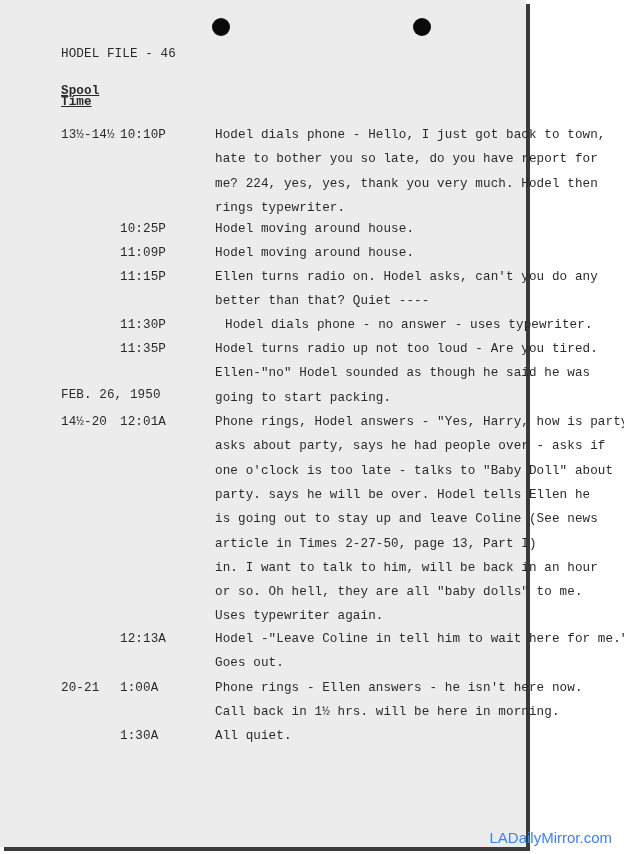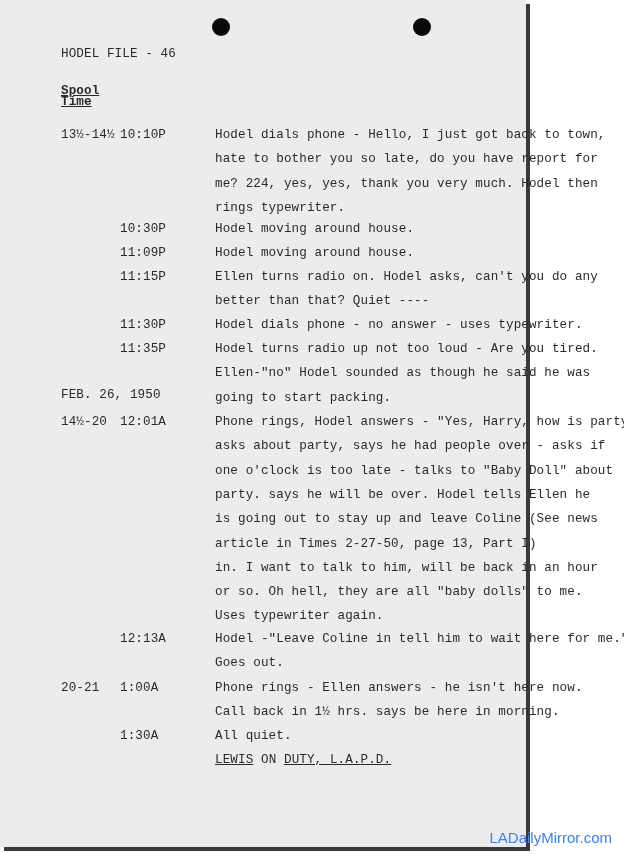--- a/index.html
+++ b/index.html
@@ -39,29 +39,29 @@
     <div class="u">Time</div>
   </div>
 
   <div id="entries">
       <div class="txt col-a" style="top: 128px; text-align: right;">13½-14½</div>
       <div class="txt col-b" style="top: 128px;">10:10P</div>
       <div class="txt col-c" style="top: 128px;">Hodel dials phone - Hello, I just got back to town,</div>
       <div class="txt col-c" style="top: 152.3px;">hate to bother you so late, do you have report for</div>
       <div class="txt col-c" style="top: 176.6px;">me?  224, yes, yes, thank you very much.  Hodel then</div>
       <div class="txt col-c" style="top: 200.9px;">rings typewriter.</div>
-      <div class="txt col-b" style="top: 222px;">10:30P</div>
+      <div class="txt col-b" style="top: 222px;">10:25P</div>
       <div class="txt col-c" style="top: 222px;">Hodel moving around house.</div>
       <div class="txt col-b" style="top: 246px;">11:09P</div>
       <div class="txt col-c" style="top: 246px;">Hodel moving around house.</div>
       <div class="txt col-b" style="top: 270px;">11:15P</div>
       <div class="txt col-c" style="top: 270px;">Ellen turns radio on.  Hodel asks, can't you do any</div>
       <div class="txt col-c" style="top: 294.3px;">better than that?  Quiet ----</div>
       <div class="txt col-b" style="top: 318px;">11:30P</div>
-      <div class="txt col-c" style="top: 318px;">Hodel dials phone - no answer - uses typewriter.</div>
+      <div class="txt col-c" style="top: 318px; margin-left: 10px;">Hodel dials phone - no answer - uses typewriter.</div>
       <div class="txt col-b" style="top: 342px;">11:35P</div>
       <div class="txt col-c" style="top: 342px;">Hodel turns radio up not too loud - Are you tired.</div>
       <div class="txt col-c" style="top: 366.3px;">Ellen-"no"  Hodel sounded as though he said he was</div>
       <div class="txt col-c" style="top: 390.6px;">going to start packing.</div>
       <div class="txt col-a" style="top: 415px;">14½-20</div>
       <div class="txt col-b" style="top: 415px;">12:01A</div>
       <div class="txt col-c" style="top: 415px;">Phone rings, Hodel answers - "Yes, Harry, how is party</div>
       <div class="txt col-c" style="top: 439.3px;">asks about party, says he had people over - asks if</div>
       <div class="txt col-c" style="top: 463.6px;">one o'clock is too late - talks to "Baby Doll" about</div>
       <div class="txt col-c" style="top: 487.9px;">party.  says he will be over.  Hodel tells Ellen he</div>
@@ -69,27 +69,22 @@
       <div class="txt col-c" style="top: 536.5px;">article in Times 2-27-50, page 13, Part I)</div>
       <div class="txt col-c" style="top: 560.8px;">in. I want to talk to him, will be back in an hour</div>
       <div class="txt col-c" style="top: 585.1px;">or so.  Oh hell, they are all "baby dolls" to me.</div>
       <div class="txt col-c" style="top: 609.4px;">Uses typewriter again.</div>
       <div class="txt col-b" style="top: 632px;">12:13A</div>
       <div class="txt col-c" style="top: 632px;">Hodel -"Leave Coline in tell him to wait here for me."</div>
       <div class="txt col-c" style="top: 656.3px;">Goes out.</div>
       <div class="txt col-a" style="top: 681px;">20-21</div>
       <div class="txt col-b" style="top: 681px;">1:00A</div>
       <div class="txt col-c" style="top: 681px;">Phone rings - Ellen answers - he isn't here now.</div>
-      <div class="txt col-c" style="top: 705.3px;">Call back in 1½ hrs. says be here in morning.</div>
+      <div class="txt col-c" style="top: 705.3px;">Call back in 1½ hrs. will be here in morning.</div>
       <div class="txt col-b" style="top: 729px;">1:30A</div>
       <div class="txt col-c" style="top: 729px;">All quiet.</div>
     </div>
 
   <div class="txt col-a" style="top:388px">FEB. 26, 1950</div>
 
-  <div class="txt col-c" style="top:753px">
-    <span class="u">LEWIS</span>
-    <span>ON</span>
-    <span class="u">DUTY, L.A.P.D.</span>
-  </div>
 </div>
 
 <div class="watermark">LADailyMirror.com</div>
 
 </body></html>

